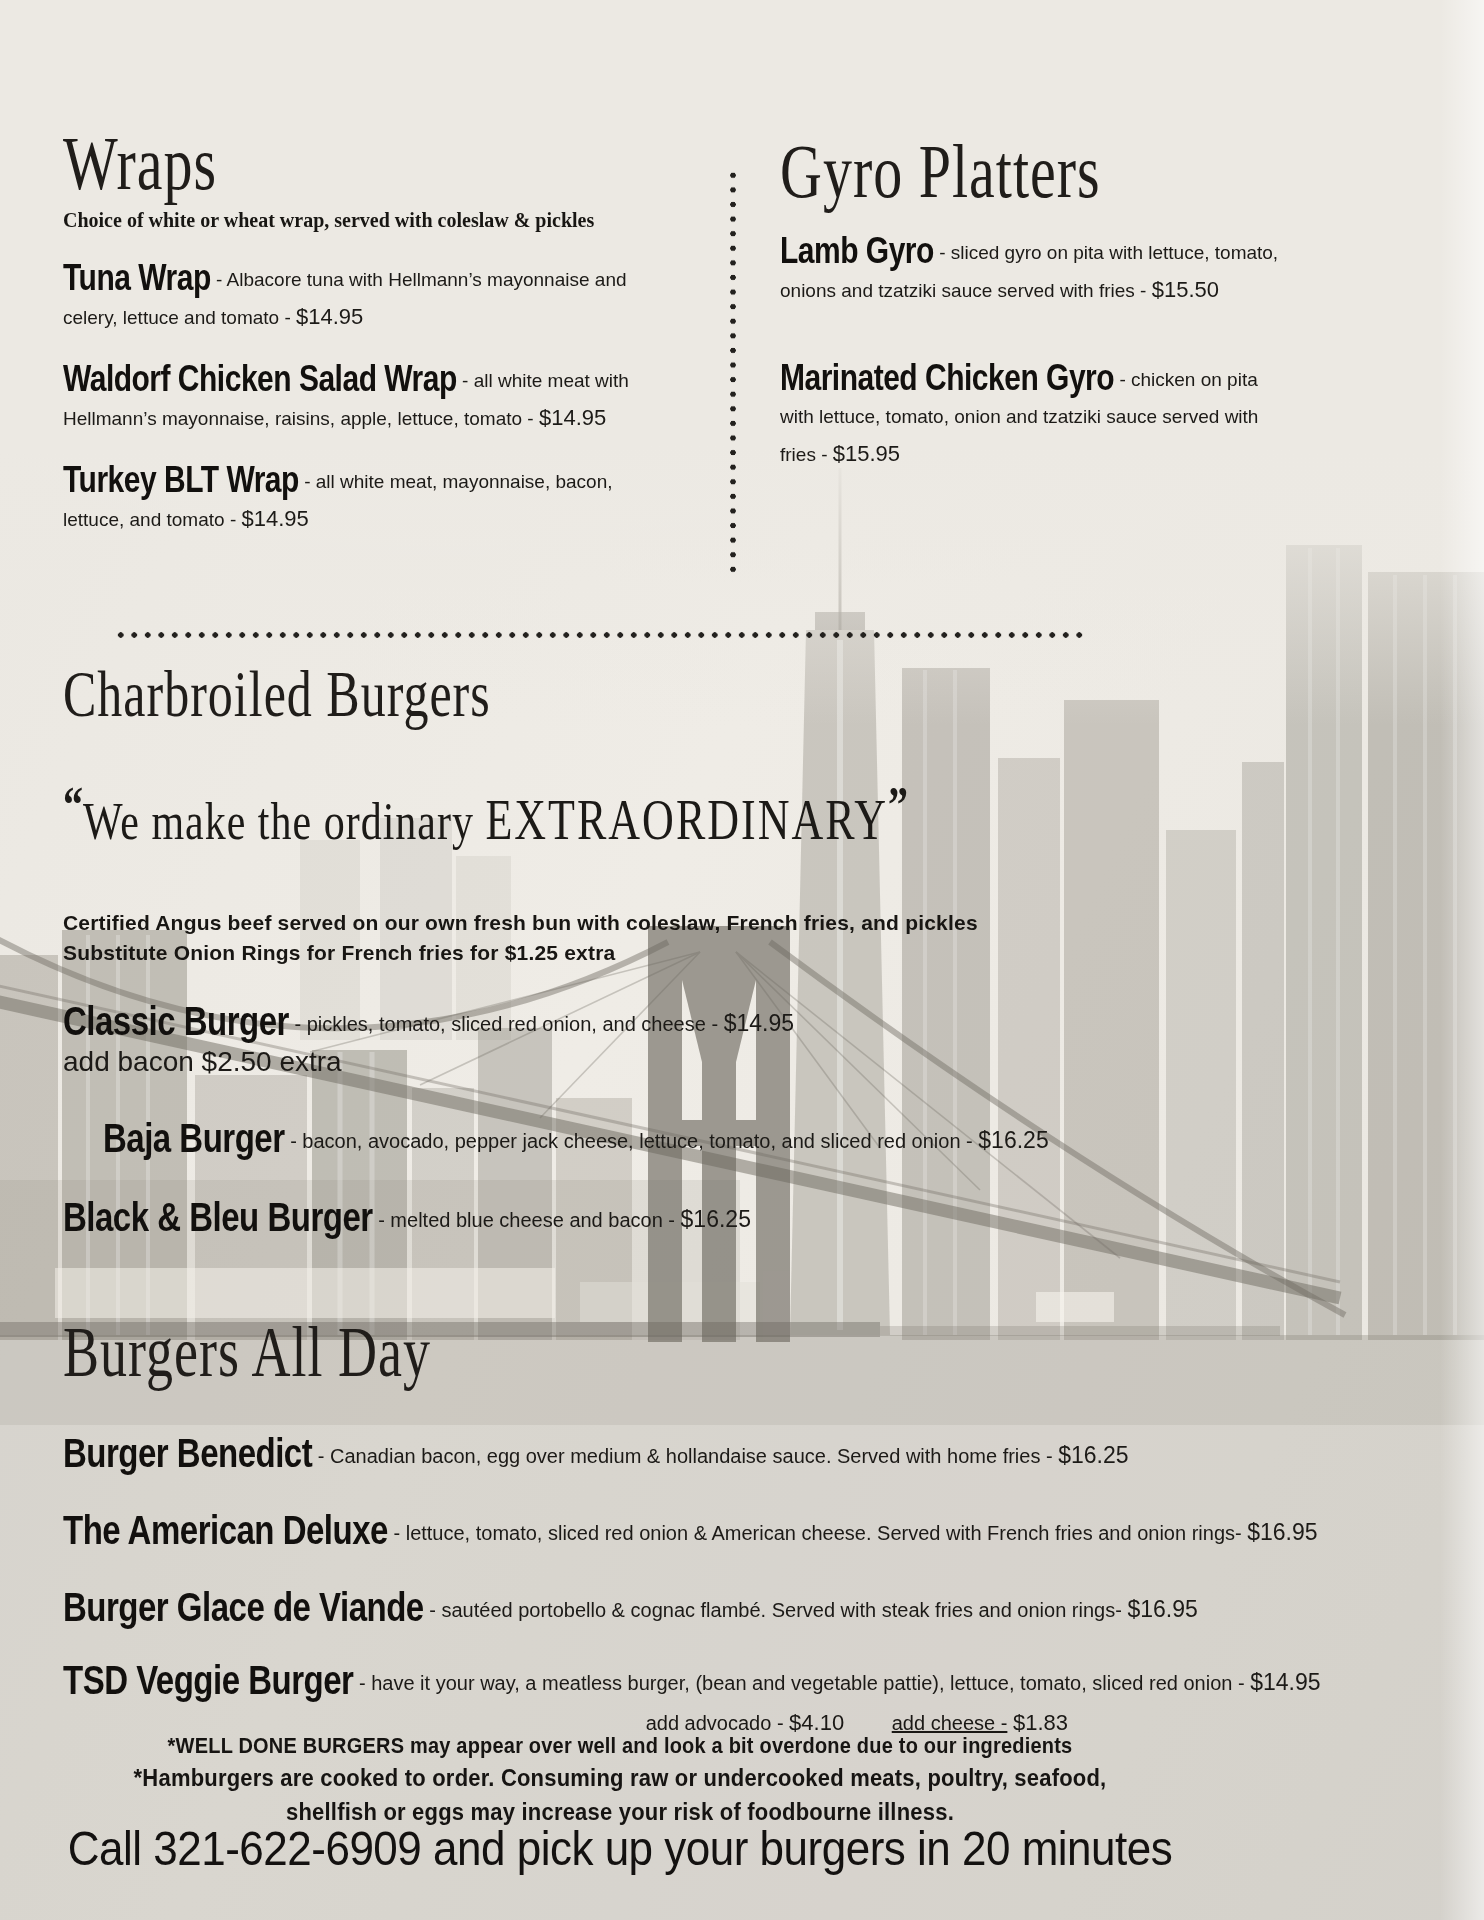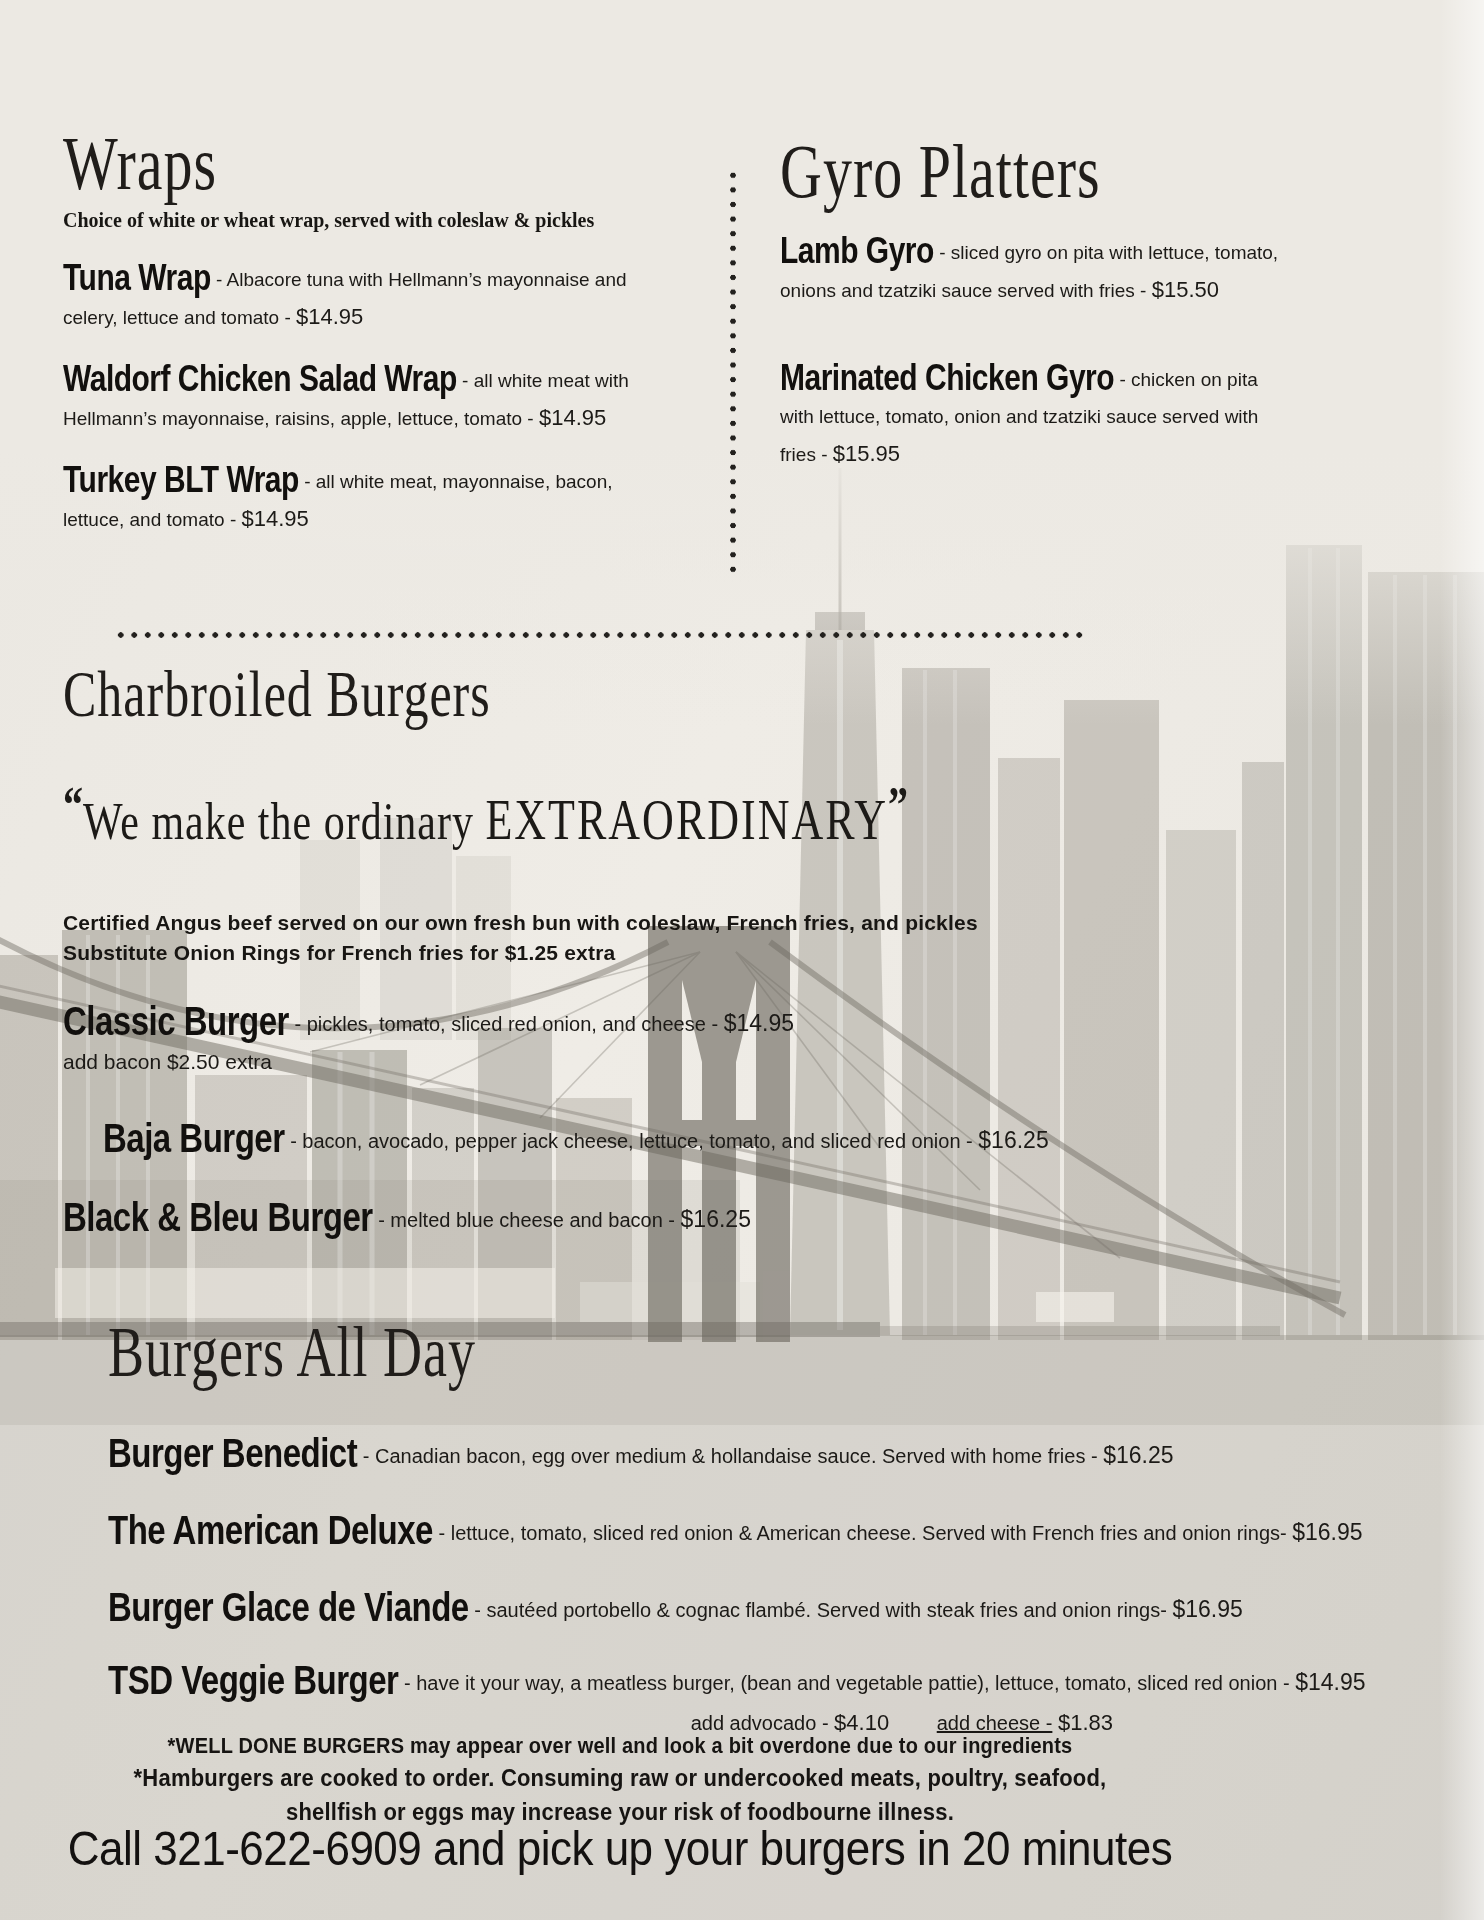--- a/index.html
+++ b/index.html
@@ -34,21 +34,21 @@
   
   .item{margin:0;color:#1c1a17;}
   .iname{display:inline-block;font-weight:bold;letter-spacing:-.5px;color:#12100e;
         transform:scaleY(1.24);transform-origin:left 72%;vertical-align:-3px;line-height:1;}
   .cols .item{font-size:19px;line-height:37px;}
   .cols .iname{font-size:30px;}
   .cols .iprice{font-size:22px;}
   .burgers .item{font-size:20px;line-height:34px;white-space:nowrap;}
   .burgers .iname{font-size:33px;}
   .burgers .iprice{font-size:23px;}
-  .subnote{font-size:21px;line-height:30px;margin-top:6px;color:#1c1a17;}
+  .subnote{font-size:28px;line-height:30px;margin-top:6px;color:#1c1a17;}
   .addons{white-space:normal;text-align:right;width:1005px;font-size:20px;margin-top:10px;}
   .addons .iprice{font-size:22px;}
   .addon2{margin-left:42px;text-decoration:underline;}
 
   
   .vdots{width:8px;background-image:radial-gradient(circle,#23211e 2.5px,rgba(0,0,0,0) 3px);
         background-size:8px 14.6px;background-repeat:repeat-y;background-position:center top;}
   .hdots{height:8px;background-image:radial-gradient(circle,#23211e 2.5px,rgba(0,0,0,0) 3px);
         background-size:13.5px 8px;background-repeat:repeat-x;background-position:left center;}
 
@@ -220,21 +220,21 @@
       <span class="idesc">- bacon, avocado, pepper jack cheese, lettuce, tomato, and sliced red onion -</span>
       <span class="iprice">$16.25</span>
     </p>
     <p class="item" style="margin-top:44px;">
       <span class="iname">Black &amp; Bleu Burger</span>
       <span class="idesc">- melted blue cheese and bacon -</span>
       <span class="iprice">$16.25</span>
     </p>
   </div>
 
-  <div class="layer burgers" style="left:63px;top:1318px;width:1180px;margin-left:45px;">
+  <div class="layer burgers" style="left:63px;top:1318px;width:1180px;">
     <h3 class="h-display h3">Burgers All Day</h3>
 
     <p class="item" style="margin-top:52px;">
       <span class="iname">Burger Benedict</span>
       <span class="idesc">- Canadian bacon, egg over medium &amp; hollandaise sauce. Served with home fries -</span>
       <span class="iprice">$16.25</span>
     </p>
     <p class="item" style="margin-top:42px;">
       <span class="iname">The American Deluxe</span>
       <span class="idesc">- lettuce, tomato, sliced red onion &amp; American cheese. Served with French fries and onion rings-</span>

